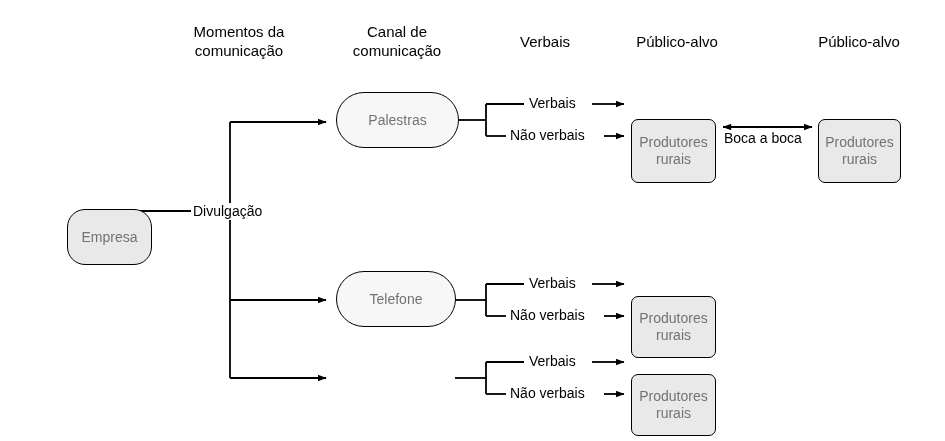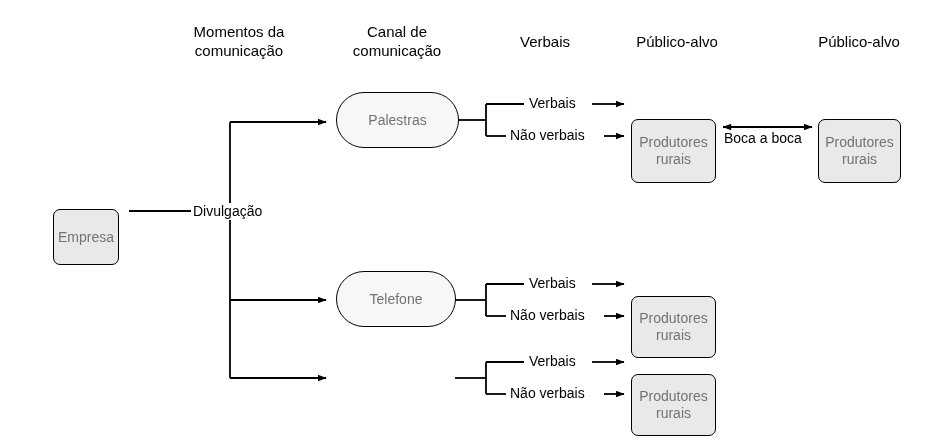--- a/index.html
+++ b/index.html
@@ -134,21 +134,21 @@
 
   <div class="col-header" style="left:332px; top:22px; width:130px;">Canal de
 comunicação</div>
 
   <div class="col-header" style="left:487px; top:32px; width:116px;">Verbais</div>
 
   <div class="col-header" style="left:613px; top:32px; width:128px;">Público-alvo</div>
 
   <div class="col-header" style="left:795px; top:32px; width:128px;">Público-alvo</div>
 
-  <div class="node rect" style="left:53px; top:183px; width:66px; height:56px;">Empresa</div>
+  <div class="node rect" style="left:67px; top:183px; width:85px; height:56px;border-radius:18px;">Empresa</div>
 
   <div class="node pill" style="left:336px; top:92px; width:123px; height:56px;">Palestras</div>
 
   <div class="node pill" style="left:336px; top:271px; width:120px; height:56px;">Telefone</div>
 
 
   <div class="node rect" style="left:631px; top:93px; width:85px; height:64px;">Produtores
 rurais</div>
 
   <div class="node rect" style="left:631px; top:270px; width:85px; height:62px;">Produtores

